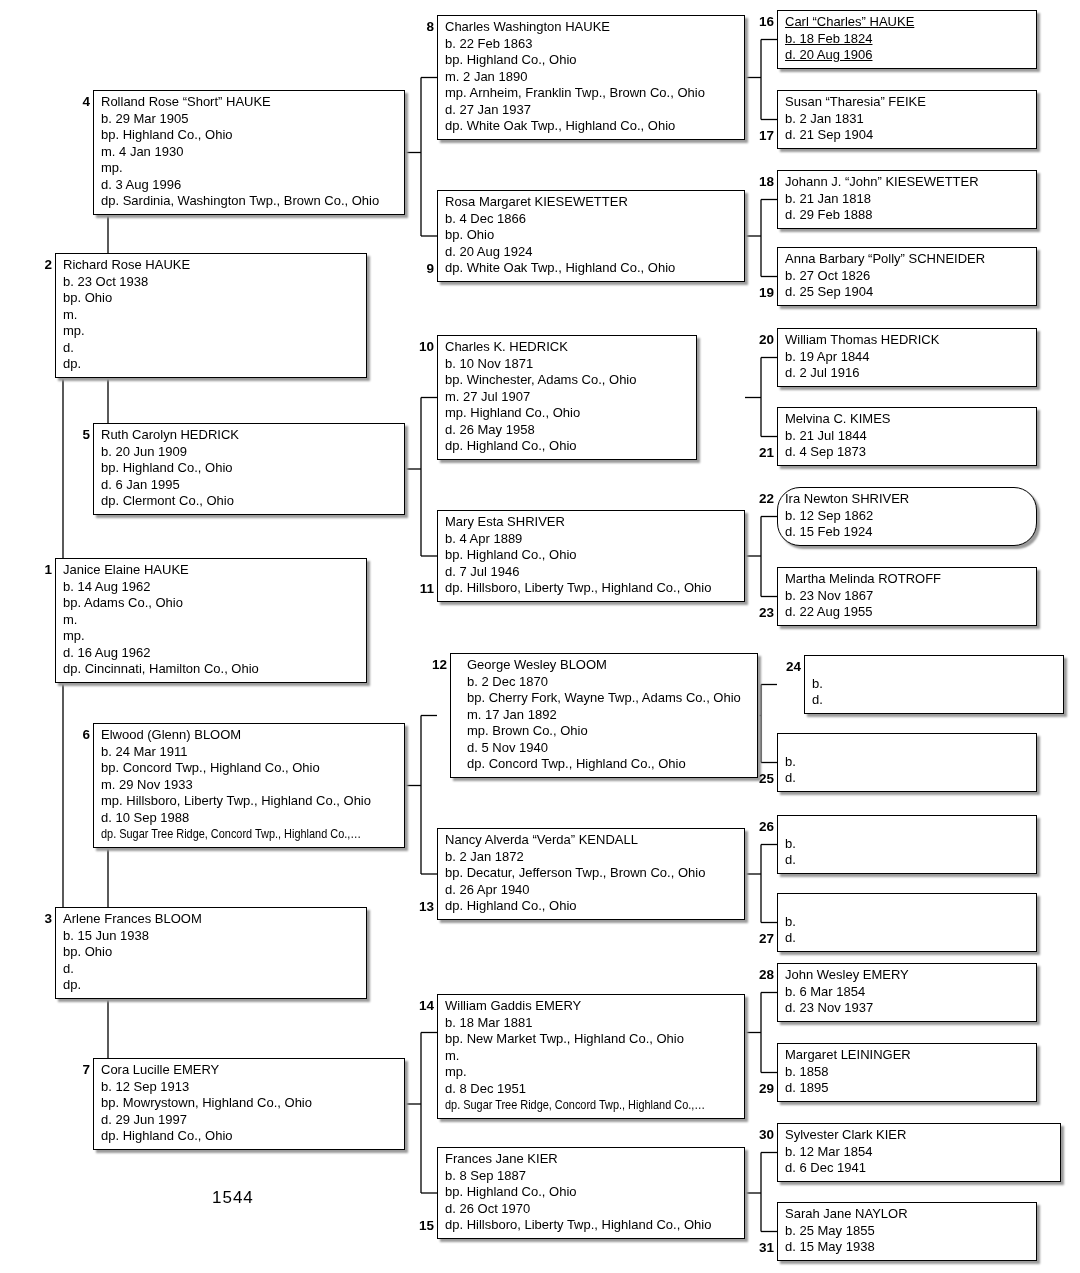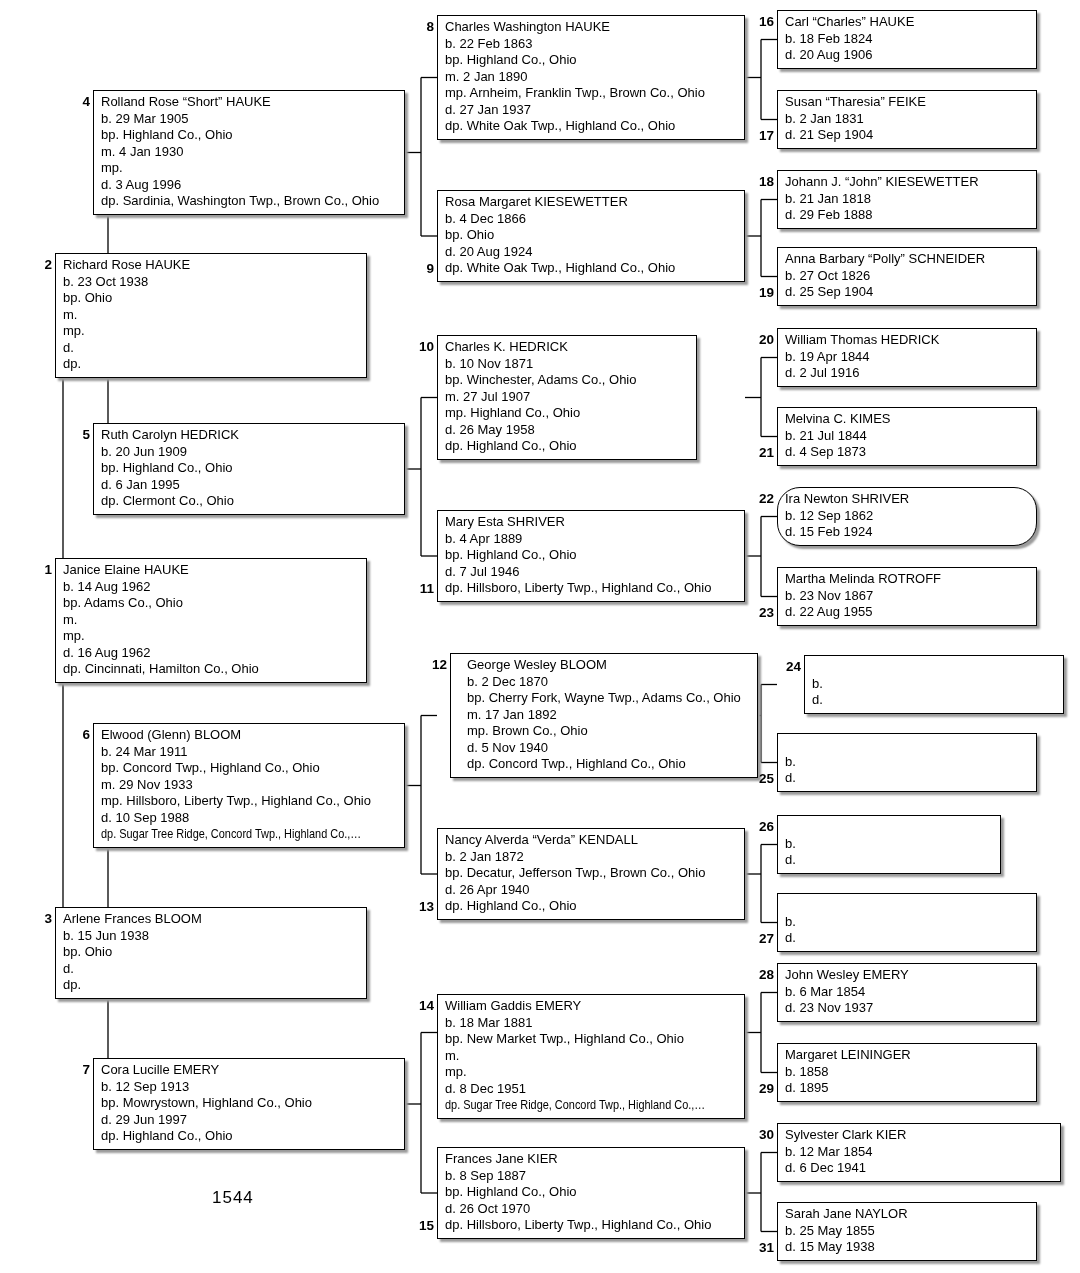--- a/index.html
+++ b/index.html
@@ -250,21 +250,21 @@
       <div class="line cond">dp. Sugar Tree Ridge, Concord Twp., Highland Co.,…</div>
     </div>
     <div class="person-box" style="left: 437px; top: 1147px; width: 308px;">
       <div class="pnum bottom">15</div>
       <div class="line name">Frances Jane KIER</div>
       <div class="line">b. 8 Sep 1887</div>
       <div class="line">bp. Highland Co., Ohio</div>
       <div class="line">d. 26 Oct 1970</div>
       <div class="line">dp. Hillsboro, Liberty Twp., Highland Co., Ohio</div>
     </div>
-    <div class="person-box" style="left: 777px; top: 10px; width: 260px;">
+    <div class="person-box" style="left: 777px; top: 10px; width: 260px; text-decoration: underline;">
       <div class="pnum top">16</div>
       <div class="line name">Carl “Charles” HAUKE</div>
       <div class="line">b. 18 Feb 1824</div>
       <div class="line">d. 20 Aug 1906</div>
     </div>
     <div class="person-box" style="left: 777px; top: 90px; width: 260px;">
       <div class="pnum bottom">17</div>
       <div class="line name">Susan “Tharesia” FEIKE</div>
       <div class="line">b. 2 Jan 1831</div>
       <div class="line">d. 21 Sep 1904</div>
@@ -310,21 +310,21 @@
       <div class="line name"></div>
       <div class="line">b.</div>
       <div class="line">d.</div>
     </div>
     <div class="person-box" style="left: 777px; top: 733px; width: 260px;">
       <div class="pnum bottom">25</div>
       <div class="line name"></div>
       <div class="line">b.</div>
       <div class="line">d.</div>
     </div>
-    <div class="person-box" style="left: 777px; top: 815px; width: 224px;">
+    <div class="person-box" style="left: 777px; top: 815px; width: 260px;">
       <div class="pnum top">26</div>
       <div class="line name"></div>
       <div class="line">b.</div>
       <div class="line">d.</div>
     </div>
     <div class="person-box" style="left: 777px; top: 893px; width: 260px;">
       <div class="pnum bottom">27</div>
       <div class="line name"></div>
       <div class="line">b.</div>
       <div class="line">d.</div>

